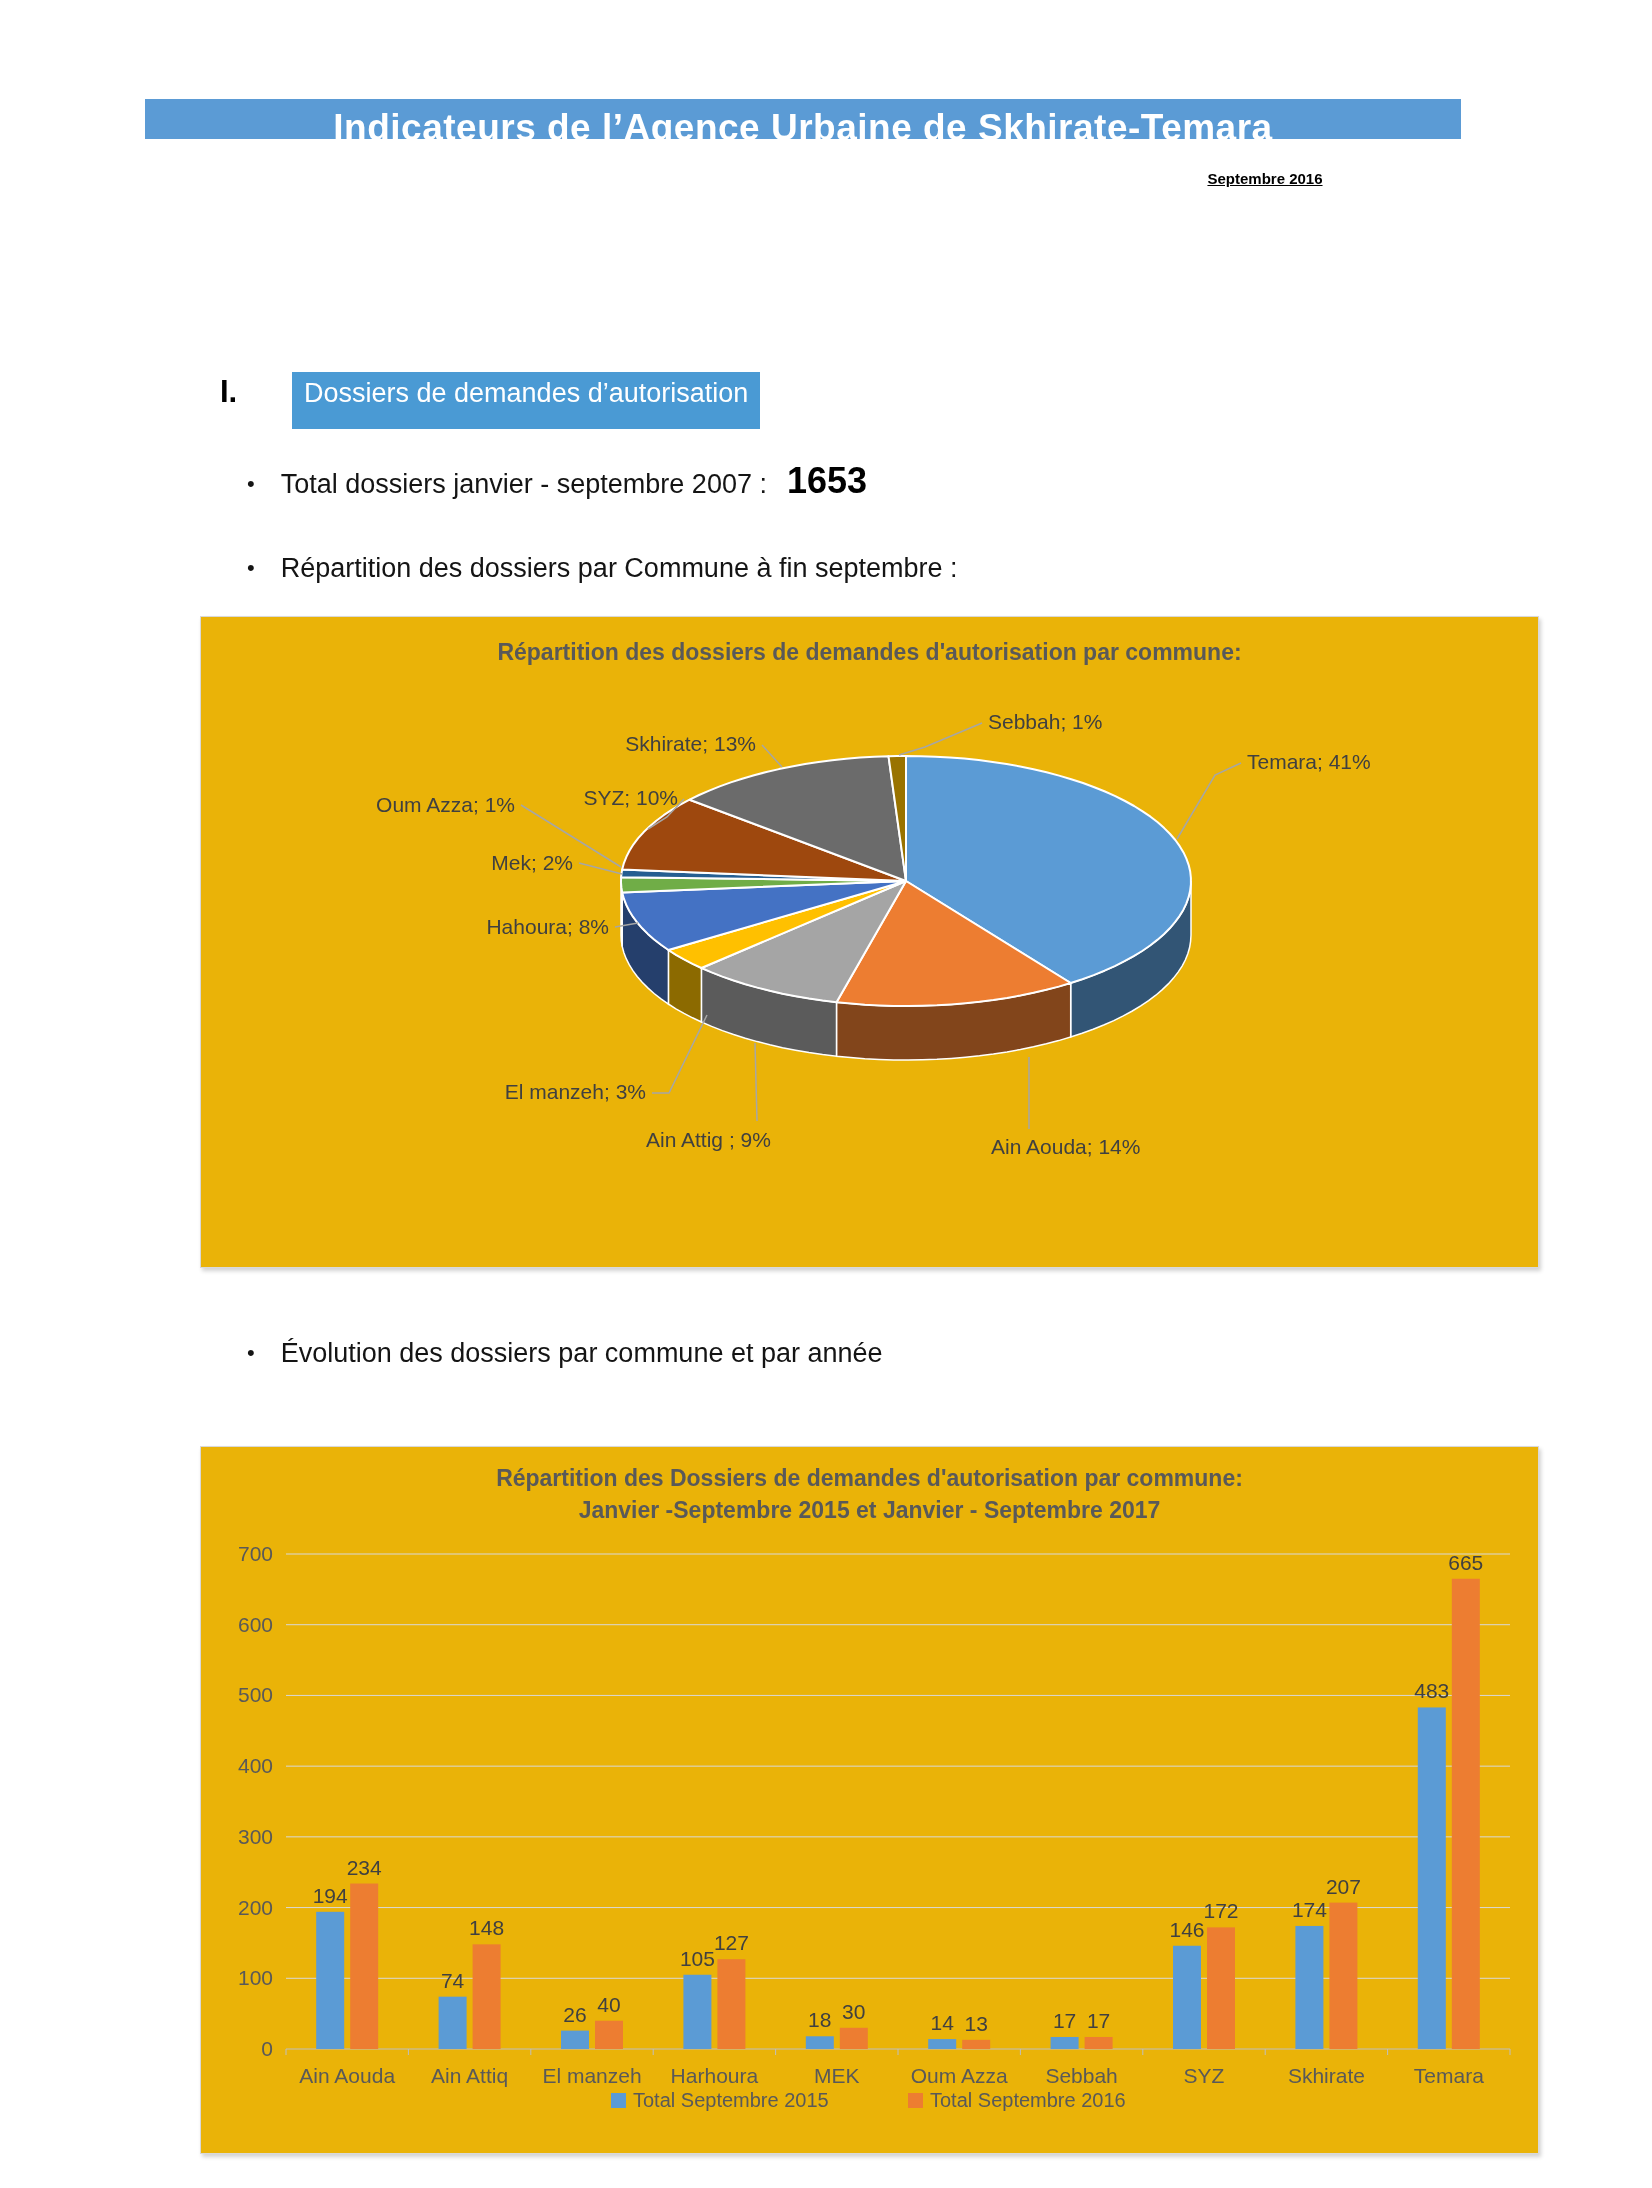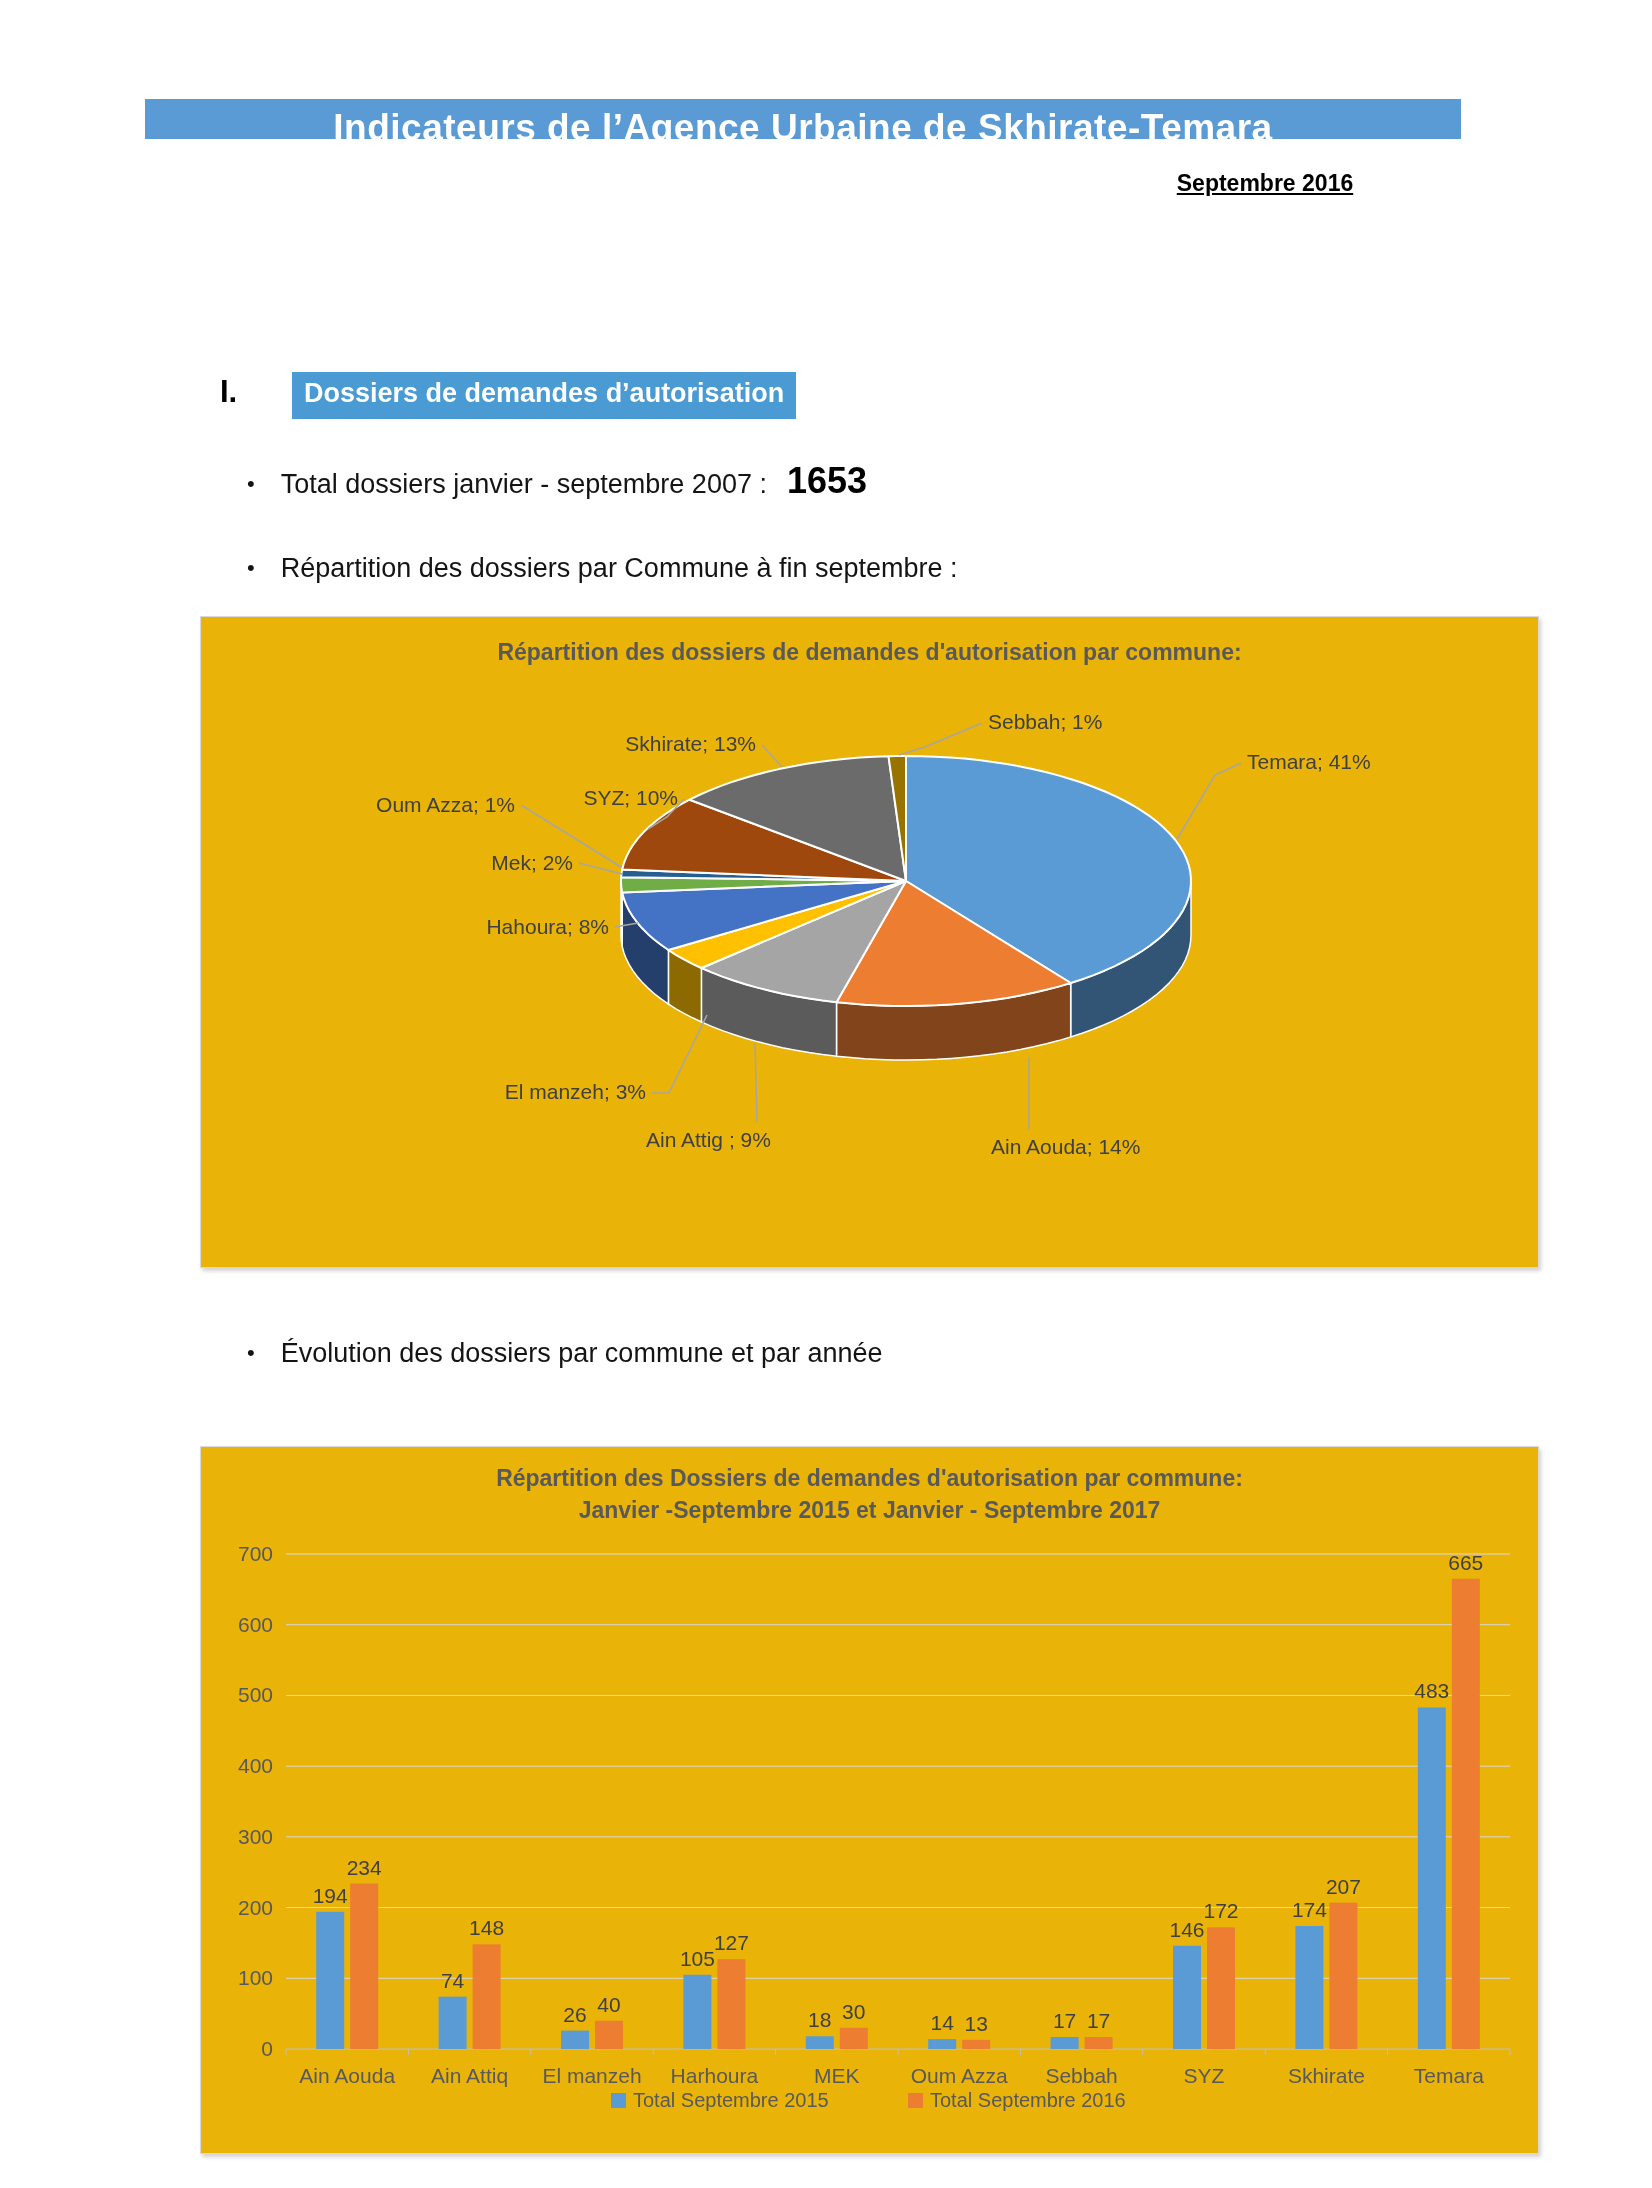--- a/index.html
+++ b/index.html
@@ -11,28 +11,28 @@
     width:1652px;height:2188px;position:relative;background:#ffffff;
     font-family:"Liberation Sans", sans-serif;color:#111;overflow:hidden;
   }
   .banner{
     position:absolute;left:145px;top:99px;width:1316px;height:40px;
     background:var(--banner-bg);color:#fff;font-weight:bold;font-size:37px;
     text-align:center;line-height:57px;letter-spacing:0.5px;
   }
   .doc-date{
     position:absolute;left:1150px;top:170px;width:230px;text-align:center;
-    font-weight:bold;font-size:23px;text-decoration:underline;color:#000;
+    font-weight:bold;font-size:15px;text-decoration:underline;color:#000;
   }
   .section-numeral{
     position:absolute;left:220px;top:374px;font-size:31px;font-weight:bold;color:#000;
   }
   .heading-highlight{
     position:absolute;left:292px;top:372px;background:var(--highlight-bg);
-    color:#fff;font-weight:bold;font-size:27px;padding:6px 12px 10px 12px;
+    color:#fff;font-weight:normal;font-size:27px;padding:6px 12px 20px 12px;
   }
   .bullet{
     position:absolute;left:247px;display:flex;align-items:baseline;gap:26px;
     font-size:27px;color:#141414;
   }
   .bullet .dot{font-size:22px;transform:translateY(-2px);}
   .bullet-total{top:460px;}
   .bullet-repartition{top:553px;}
   .bullet-evolution{top:1338px;}
   .total-value{font-weight:bold;font-size:36px;margin-left:20px;color:#000;}

